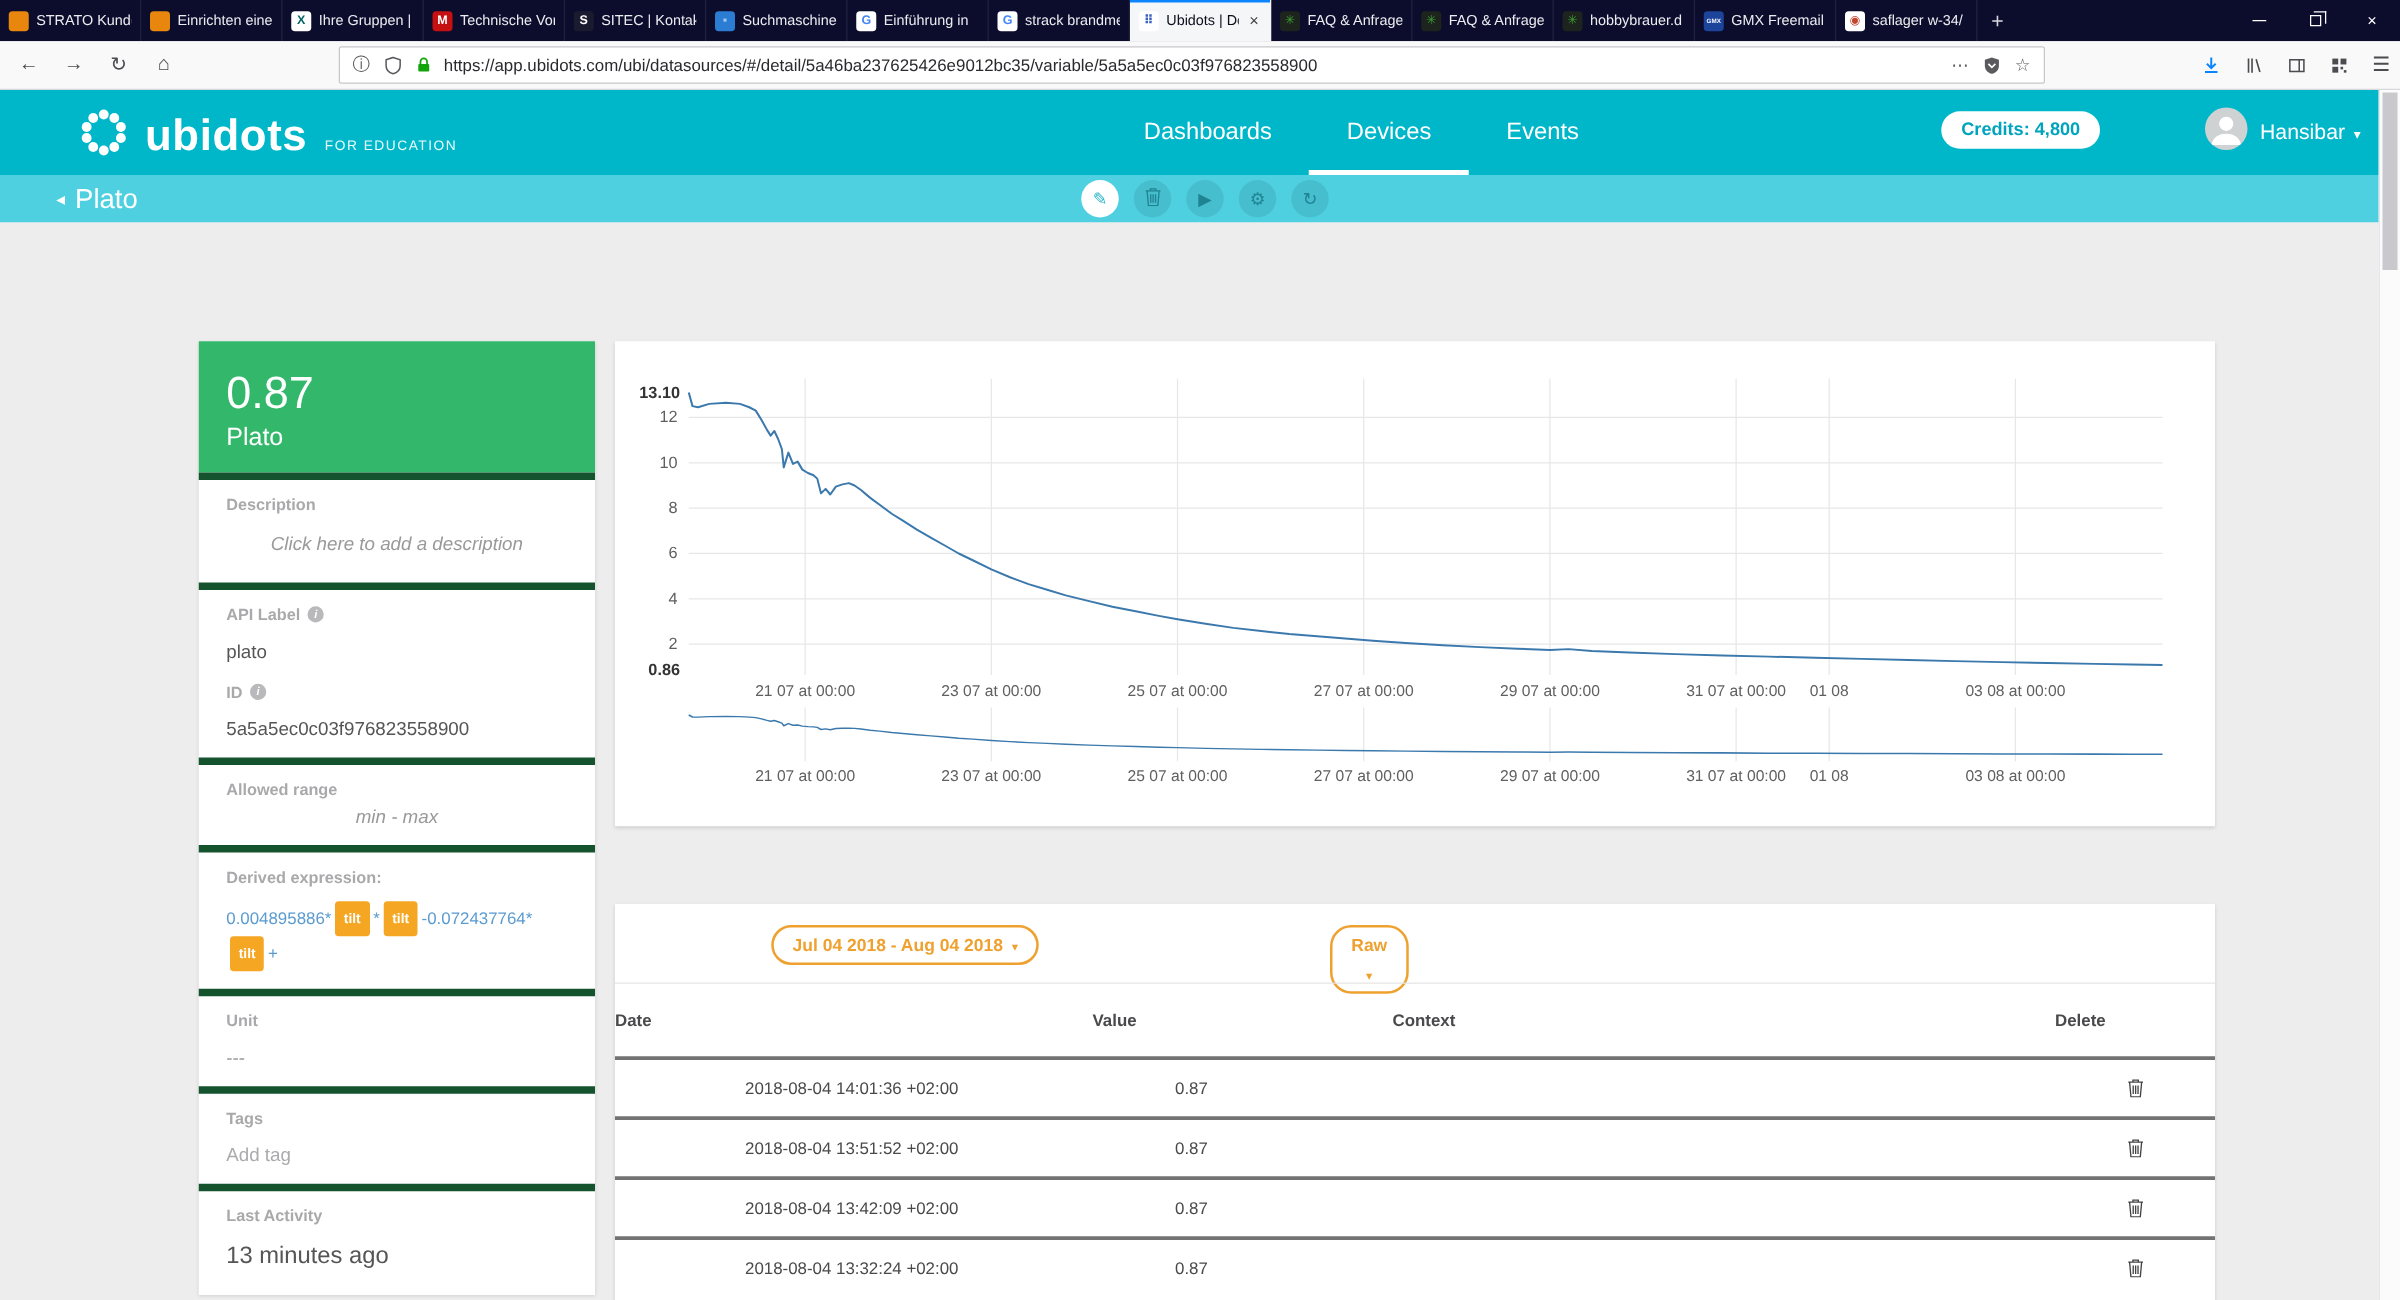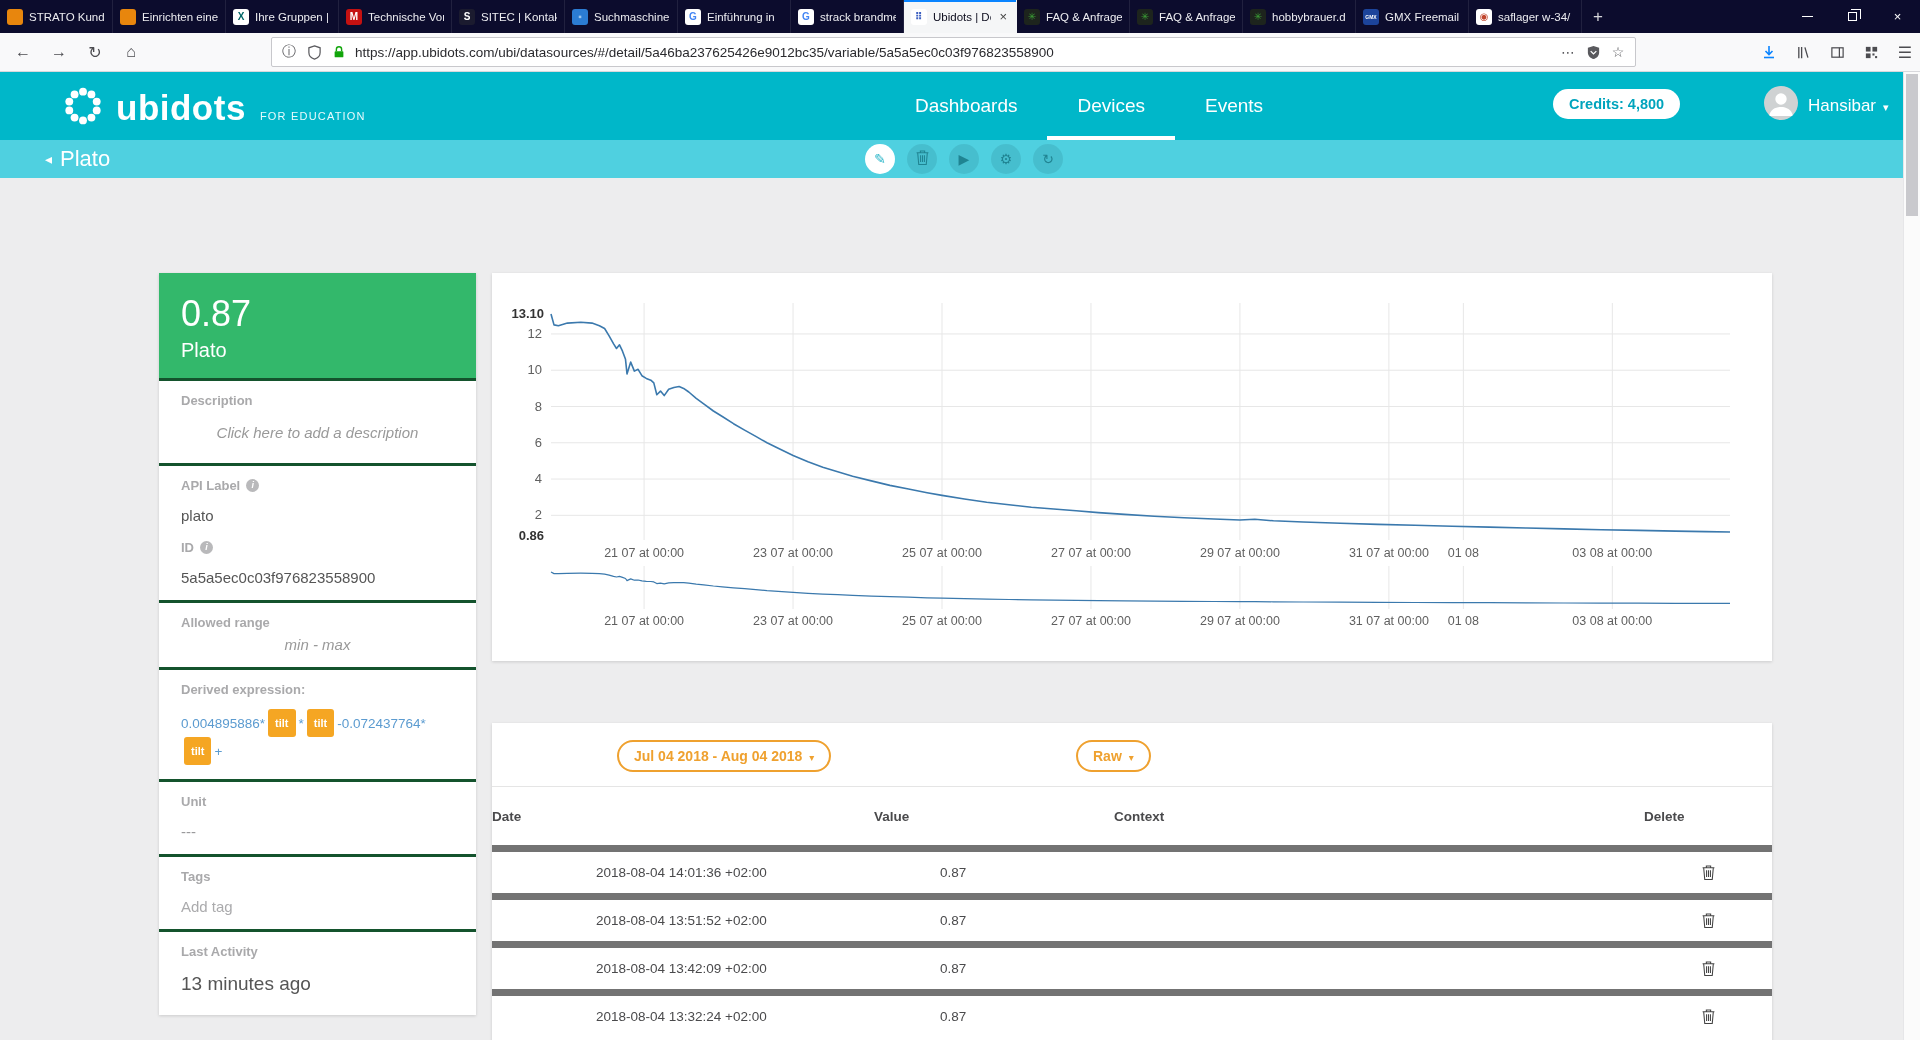--- a/index.html
+++ b/index.html
@@ -48,21 +48,21 @@
     background:rgba(0,40,48,.10);color:rgba(0,84,96,.55);font-size:14px;cursor:pointer;}
   .abtn.active{background:#fff;color:#2bb6c9;}
   
   .content{position:absolute;left:0;top:178px;width:1903px;height:862px;background:#ededee;overflow:hidden;}
   .card{position:absolute;background:#fff;box-shadow:0 1px 3px rgba(0,0,0,.14);}
   
   .panel{left:159px;top:95px;width:317px;}
   .pp-green{background:#33b86b;color:#fff;padding:20px 22px 16px;}
   .pp-value{font-size:36px;font-weight:300;}
   .pp-name{font-size:20px;font-weight:300;margin-top:4px;}
-  .sec{padding:12px 22px 14px;border-top:3px solid #14532d;}
+  .sec{padding:12px 22px 14px;border-top:6px solid #14532d;}
   .sec-label{font-size:13px;font-weight:bold;color:#a9a9ab;display:flex;align-items:center;gap:6px;}
   .sec-value{font-size:15px;color:#555;margin-top:14px;}
   .centered{text-align:center;}
   .ph{color:#999;font-style:italic;font-size:15px;}
   .desc-ph{padding:16px 0 8px;text-align:center;}
   .info-i{display:inline-block;width:13px;height:13px;border-radius:50%;background:#b9b9bb;color:#fff;
     font-size:9px;line-height:13px;text-align:center;font-style:italic;font-weight:bold;}
   .info-i:after{content:"i";}
   .expr{margin-top:12px;font-size:13.5px;line-height:24px;}
   .expr-link{color:#5b9bd0;}
@@ -73,21 +73,21 @@
   .chartcard{left:492px;top:95px;width:1280px;height:388px;}
   
   .tablecard{left:492px;top:545px;width:1280px;height:500px;}
   .pill{position:absolute;border:2px solid #efa12f;color:#efa12f;font-weight:bold;font-size:14px;
     border-radius:17px;padding:6px 15px;background:#fff;display:flex;align-items:center;gap:7px;cursor:pointer;}
   .pill .caret:after{font-size:10px;}
   .btnrow-divider{position:absolute;left:0;right:0;top:63px;border-bottom:1px solid #e5e5e5;}
   .thead{position:absolute;left:0;right:0;top:64px;height:58px;display:grid;grid-template-columns:382px 240px 530px 128px;align-items:center;}
   .th{font-size:13.5px;font-weight:bold;color:#4a4a4c;}
   .trows{position:absolute;left:0;right:0;top:122px;}
-  .trow{height:48px;display:grid;grid-template-columns:382px 240px 530px 128px;align-items:center;border-top:7px solid #737373;}
+  .trow{height:48px;display:grid;grid-template-columns:382px 240px 530px 128px;align-items:center;border-top:3px solid #737373;}
   .td{font-size:13.5px;color:#4a4a4c;}
   .td.date{padding-left:104px;}
   .td.value{padding-left:66px;}
   .td.del{display:flex;justify-content:center;cursor:pointer;color:#444;}
   
   .scrollbar{position:absolute;right:0;top:72px;width:17px;height:968px;background:#fbfbfb;border-left:1px solid #e6e6e8;}
   .thumb{position:absolute;left:2px;right:2px;top:2px;height:142px;background:#c9c9cd;}
 </style>
 </head>
 <body>
@@ -387,21 +387,21 @@
         <text x="1120.3234365129501" y="352" text-anchor="middle" fill="#606060" font-size="12.5">03 08 at 00:00</text>
         <polyline points="59.0,41.0 62.0,51.9 66.4,52.8 75.4,50.1 88.8,49.2 100.0,50.1 107.4,52.8 112.6,55.5 117.1,62.8 121.6,70.9 124.5,75.5 127.5,71.8 130.5,78.2 133.5,86.3 135.0,100.9 138.7,89.1 142.4,98.1 146.1,96.3 149.9,102.7 154.3,105.4 158.8,107.2 161.8,109.9 164.8,121.7 168.5,118.1 172.2,122.6 176.7,116.3 181.9,114.5 187.1,113.5 191.6,115.4 196.8,119.0 204.2,125.3 211.7,130.8 221.4,138.0 230.3,143.5 241.5,150.7 252.6,157.1 263.8,163.4 275.0,169.8 286.2,175.2 301.1,182.5 316.0,188.8 330.8,194.3 345.7,198.8 360.6,203.3 379.3,207.9 397.9,212.4 416.5,216.0 435.1,219.7 450.0,222.4 472.4,226.0 494.7,229.3 517.0,231.8 539.4,234.2 561.7,236.0 584.1,237.8 606.4,239.6 632.5,241.4 662.3,243.2 692.1,244.7 721.9,246.0 747.9,247.0 762.8,246.3 781.4,247.8 811.2,249.0 848.5,250.3 885.7,251.4 923.0,252.3 960.2,253.2 997.4,254.1 1034.7,255.0 1071.9,255.9 1109.2,256.7 1146.4,257.4 1183.6,258.1 1213.4,258.6 1238.0,259.0" fill="none" stroke="#3b79ad" stroke-width="1.6" stroke-linejoin="round"></polyline>
         <polyline points="59.0,299.0 62.0,300.6 66.4,300.7 75.4,300.3 88.8,300.2 100.0,300.3 107.4,300.7 112.6,301.1 117.1,302.1 121.6,303.3 124.5,304.0 127.5,303.4 130.5,304.4 133.5,305.5 135.0,307.6 138.7,305.9 142.4,307.2 146.1,307.0 149.9,307.9 154.3,308.3 158.8,308.5 161.8,308.9 164.8,310.6 168.5,310.1 172.2,310.8 176.7,309.8 181.9,309.6 187.1,309.5 191.6,309.7 196.8,310.2 204.2,311.2 211.7,311.9 221.4,313.0 230.3,313.8 241.5,314.8 252.6,315.7 263.8,316.6 275.0,317.6 286.2,318.3 301.1,319.4 316.0,320.3 330.8,321.1 345.7,321.7 360.6,322.4 379.3,323.1 397.9,323.7 416.5,324.2 435.1,324.8 450.0,325.1 472.4,325.7 494.7,326.1 517.0,326.5 539.4,326.8 561.7,327.1 584.1,327.4 606.4,327.6 632.5,327.9 662.3,328.2 692.1,328.4 721.9,328.5 747.9,328.7 762.8,328.6 781.4,328.8 811.2,329.0 848.5,329.2 885.7,329.3 923.0,329.5 960.2,329.6 997.4,329.7 1034.7,329.8 1071.9,330.0 1109.2,330.1 1146.4,330.2 1183.6,330.3 1213.4,330.4 1238.0,330.4" fill="none" stroke="#3b79ad" stroke-width="1.2" stroke-linejoin="round"></polyline>
       </svg></div>
 
   <div class="card tablecard">
     <div class="pill" style="left:125px;top:17px;">
       <span>Jul 04 2018 - Aug 04 2018</span>
       <span class="caret"></span>
     </div>
-    <div class="pill" style="left:584px;top:17px;">
+    <div class="pill" style="left:572px;top:17px;flex-direction:column;">
       <span>Raw</span>
       <span class="caret"></span>
     </div>
     <div class="btnrow-divider"></div>
     <div class="thead" id="thead">
         <div class="th">Date</div>
         <div class="th">Value</div>
         <div class="th">Context</div>
         <div class="th">Delete</div>
       </div>

